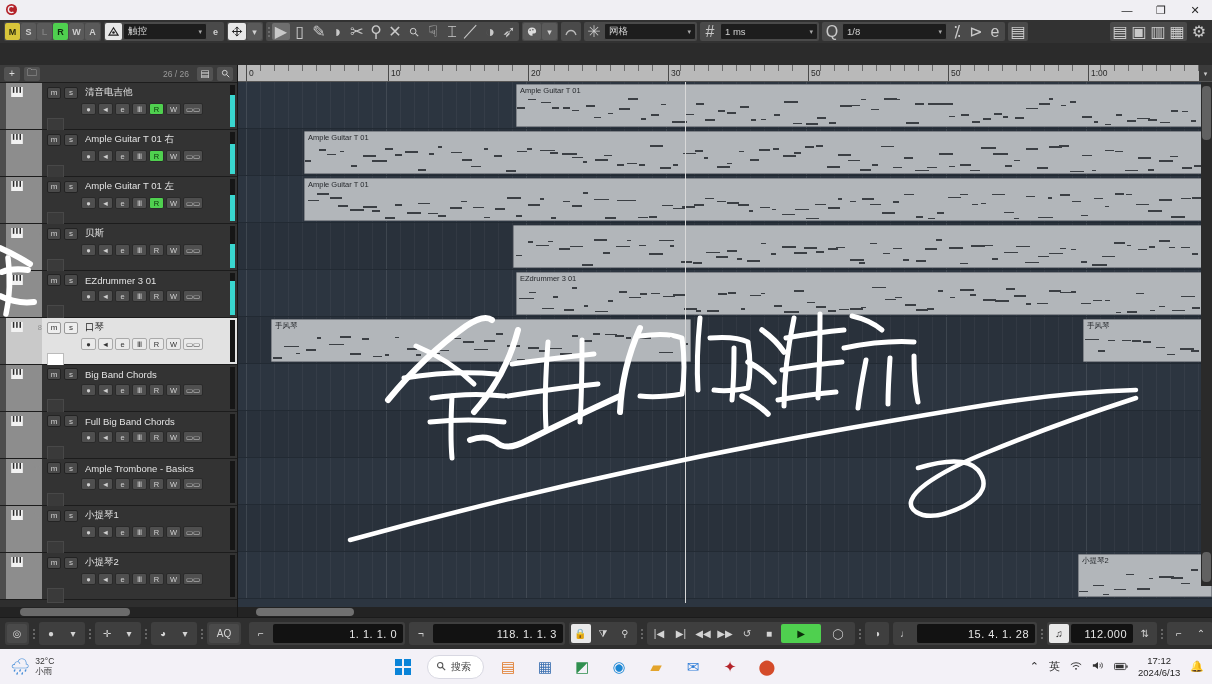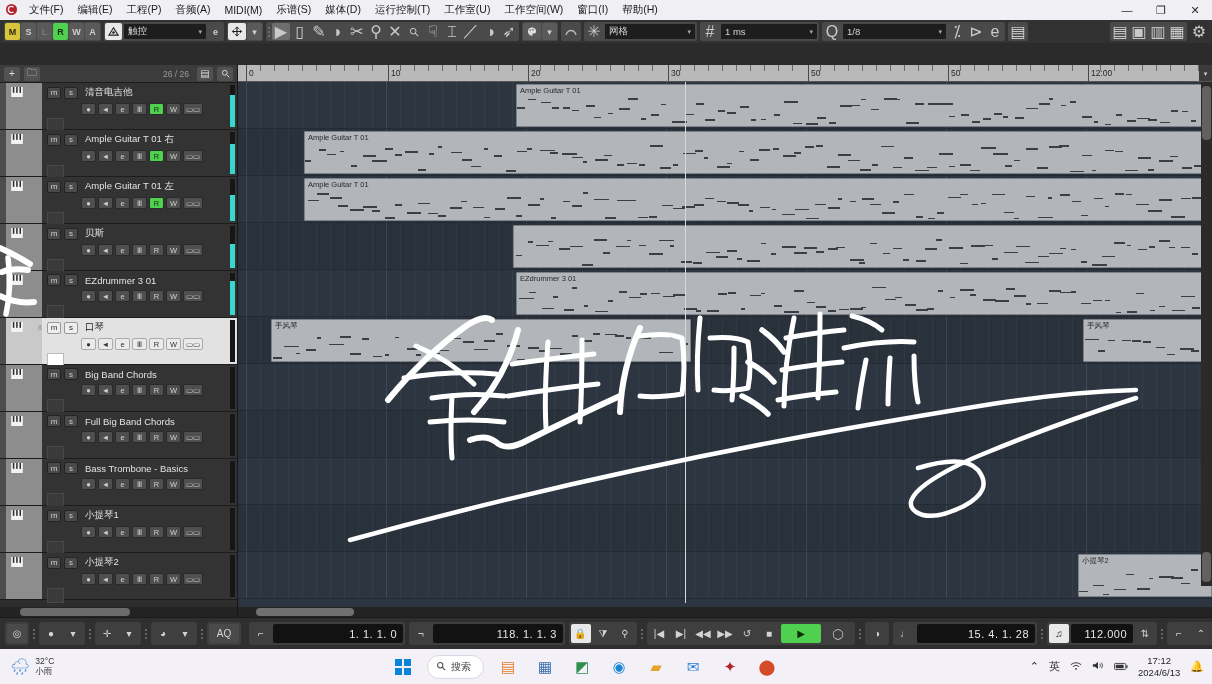--- a/index.html
+++ b/index.html
@@ -212,34 +212,20 @@
 <body>
 
 <div id="app">
 
   <div class="titlebar">
     <div class="cubase-logo">
       <svg width="13" height="13" viewBox="0 0 16 16">
           <path d="M8 1.2A6.8 6.8 0 1 0 14.8 8 6.8 6.8 0 0 0 8 1.2zm0 2.1c1.3 0 2.4.6 3.1 1.5l-1.5 1A2.7 2.7 0 0 0 8 5 3 3 0 0 0 8 11c.7 0 1.3-.2 1.7-.6l1.4 1A4.6 4.6 0 0 1 8 12.7 4.7 4.7 0 1 1 8 3.3z" fill="#b4232a"></path>
           <path d="M10.5 6.3l2.6-1.7.6 1-2.6 1.7z" fill="#b4232a"></path>
         </svg>
-    </div>
-    <div class="menu">
-      <div class="menu-item">文件(F)</div>
-      <div class="menu-item">编辑(E)</div>
-      <div class="menu-item">工程(P)</div>
-      <div class="menu-item">音频(A)</div>
-      <div class="menu-item">MIDI(M)</div>
-      <div class="menu-item">乐谱(S)</div>
-      <div class="menu-item">媒体(D)</div>
-      <div class="menu-item">运行控制(T)</div>
-      <div class="menu-item">工作室(U)</div>
-      <div class="menu-item">工作空间(W)</div>
-      <div class="menu-item">窗口(I)</div>
-      <div class="menu-item">帮助(H)</div>
     </div>
     <div class="win-btns">
       <div class="win-btn">—</div>
       <div class="win-btn">❐</div>
       <div class="win-btn close">✕</div>
     </div>
   </div>
 
   <div class="toolbar">
     <div class="tb-group">
@@ -627,21 +613,21 @@
                 <rect x="2" y="0" width="1.8" height="7" fill="#2b2b2b"></rect>
                 <rect x="6" y="0" width="1.8" height="7" fill="#2b2b2b"></rect>
                 <rect x="10" y="0" width="1.8" height="7" fill="#2b2b2b"></rect>
               </svg>
             </div>
             <div class="trk-num">11</div>
             <div class="trk-body">
               <div class="trk-row1">
                 <div class="ms-btn">m</div>
                 <div class="ms-btn">s</div>
-                <div class="trk-name">Bass Trombone - Basics</div>
+                <div class="trk-name">Ample Trombone - Basics</div>
               </div>
               <div class="trk-row2">
                 <div class="mini-btn">●</div>
                 <div class="mini-btn">◄</div>
                 <div class="mini-btn">e</div>
                 <div class="mini-btn">Ⅲ</div>
                 <div class="mini-btn">R</div>
                 <div class="mini-btn">W</div>
                 <div class="mini-btn">▭▭</div>
               </div>
@@ -724,21 +710,21 @@
           <div class="rlabel" style="left: 150px;">10</div>
           <div class="tickmaj" style="left: 290px;"></div>
           <div class="rlabel" style="left: 290px;">20</div>
           <div class="tickmaj" style="left: 430px;"></div>
           <div class="rlabel" style="left: 430px;">30</div>
           <div class="tickmaj" style="left: 570px;"></div>
           <div class="rlabel" style="left: 570px;">50</div>
           <div class="tickmaj" style="left: 710px;"></div>
           <div class="rlabel" style="left: 710px;">50</div>
           <div class="tickmaj" style="left: 850px;"></div>
-          <div class="rlabel" style="left: 850px;">12:00</div>
+          <div class="rlabel" style="left: 850px;">1:00</div>
           <div class="tick" style="left: 22px;"></div>
           <div class="tick" style="left: 36px;"></div>
           <div class="tick" style="left: 50px;"></div>
           <div class="tick" style="left: 64px;"></div>
           <div class="tick" style="left: 78px;"></div>
           <div class="tick" style="left: 92px;"></div>
           <div class="tick" style="left: 106px;"></div>
           <div class="tick" style="left: 120px;"></div>
           <div class="tick" style="left: 134px;"></div>
           <div class="tick" style="left: 162px;"></div>

